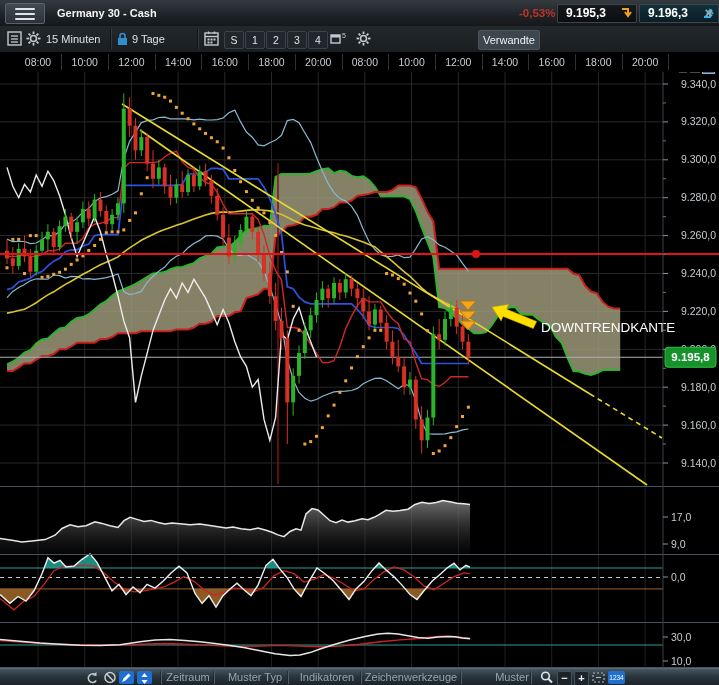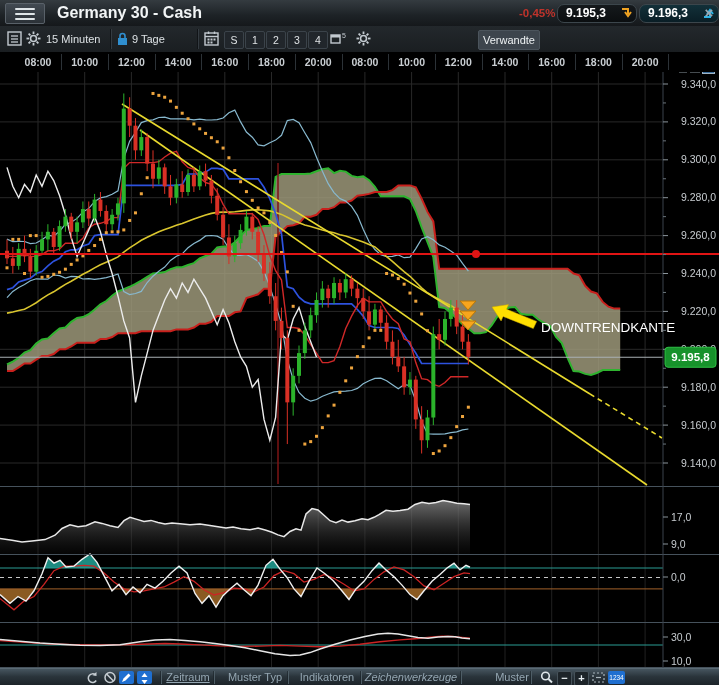--- a/index.html
+++ b/index.html
@@ -5,45 +5,45 @@
   html,body{margin:0;padding:0;background:#000;}
   #window{position:relative;width:719px;height:685px;background:#000;overflow:hidden;
     font-family:"Liberation Sans","DejaVu Sans",sans-serif;-webkit-font-smoothing:antialiased;}
   
   #titlebar{position:absolute;left:0;top:0;width:719px;height:26px;
     background:linear-gradient(#343b40,#1d2226 60%,#15181b);border-bottom:1px solid #0b0d0e;}
   #menu-box{position:absolute;left:5px;top:3px;width:38px;height:19px;border:1px solid #596169;
     border-radius:2px;background:linear-gradient(#424a52,#2b3137);}
   #menu-box i{position:absolute;left:9px;width:20px;height:2px;background:#dfe5e8;border-radius:1px;}
   #page-title{position:absolute;left:57px;top:0;height:26px;line-height:26px;color:#f2f5f6;
-    font-size:16px;font-weight:bold;}
+    font-size:11px;font-weight:bold;}
   #change-pct{position:absolute;left:519px;top:0;height:26px;line-height:26px;color:#c0332b;
     font-size:11.5px;font-weight:bold;}
-  .price-btn{position:absolute;top:4px;height:17px;border:1px solid #3c464c;border-radius:7px;
+  .price-btn{position:absolute;top:4px;height:17px;border:1px solid #3c464c;border-radius:1px;
     color:#fff;font-size:12px;font-weight:bold;line-height:17px;text-align:left;padding:0 18px 0 8px;}
   #sell-btn{left:557px;width:52px;background:linear-gradient(#15191c,#0b0e10);}
   #buy-btn{left:639px;width:52px;background:linear-gradient(#123039,#0a1e26);}
   .price-arrow{position:absolute;right:4px;top:2px;width:12px;height:12px;}
   #close-x{position:absolute;left:701px;top:3px;width:16px;height:20px;color:#9aa9b3;font-size:15px;
     line-height:20px;text-align:center;font-weight:bold;}
   
   #toolbar{position:absolute;left:0;top:26px;width:719px;height:26px;
     background:linear-gradient(#23282c,#1a1e21);border-bottom:1px solid #32393f;}
   .tb-ico{position:absolute;top:5px;}
   .tb-sep{position:absolute;top:3px;width:1px;height:20px;background:#111417;border-right:1px solid #343b41;}
   .tb-label{position:absolute;top:0;height:26px;line-height:26px;color:#dde2e5;font-size:11px;}
   .preset-btn{position:absolute;top:5px;width:18px;height:16px;background:#21262b;border:1px solid #3b434a;
     color:#dfe3e5;font-size:10.5px;line-height:16px;text-align:center;border-radius:2px;}
   #related-btn{position:absolute;left:478px;top:4px;width:60px;height:18px;background:#3d454d;
     border:1px solid #4b545c;border-radius:2px;color:#eef2f4;font-size:11px;line-height:18px;text-align:center;}
   .win-ico{position:absolute;}
   
   #time-axis{position:absolute;left:0;top:52px;width:719px;height:20px;background:#000;}
   .time-label{position:absolute;top:0;height:20px;line-height:20px;color:#c9ced2;font-size:10.5px;
-    transform:translateX(-50%);font-weight:bold;}
+    transform:translateX(-50%);}
   .time-sep{position:absolute;top:2px;width:1px;height:16px;background:#2c3237;}
   
   #main-chart{position:absolute;left:0;top:72px;}
   #panels{position:absolute;left:0;top:486px;}
   
   #bottombar{position:absolute;left:0;top:668px;width:719px;height:17px;
     background:linear-gradient(#46555f,#2a343b 45%,#1b2227);border-top:1px solid #5a6a74;}
   .bb-menu{position:absolute;top:0;height:17px;line-height:17px;color:#94a6b2;font-size:11px;transform:translateX(-50%);}
   .bb-sep{position:absolute;top:2px;width:1px;height:13px;background:#19212699;border-right:1px solid #4e5d66;}
   .bb-blue{position:absolute;top:2px;width:15px;height:13px;background:#1f6fd0;border-radius:2px;}
@@ -55,21 +55,21 @@
 
 <div id="window">
 
   <div id="titlebar">
     <div id="menu-box">
       <i style="top:4px"></i>
       <i style="top:9px"></i>
       <i style="top:14px"></i>
     </div>
     <div id="page-title">Germany 30 - Cash</div>
-    <div id="change-pct">-0,45%</div>
+    <div id="change-pct">-0,53%</div>
     <div id="sell-btn" class="price-btn">
       <span>9.195,3</span>
       <svg class="price-arrow" viewBox="0 0 12 12">
         <path d="M2 2 L8 2 L8 7 M5 5 L8 9 L11 5" fill="none" stroke="#f0a322" stroke-width="2"></path>
       </svg>
     </div>
     <div id="buy-btn" class="price-btn">
       <span>9.196,3</span>
       <svg class="price-arrow" viewBox="0 0 12 12">
         <path d="M2 10 L8 10 L8 5 M5 7 L8 3 L11 7" fill="none" stroke="#2bb5e8" stroke-width="2"></path>
@@ -604,24 +604,24 @@
           <path d="M3 10 L4.5 6.5 L9.5 1.5 L11.5 3.5 L6.5 8.5 Z" fill="#fff"></path>
         </svg>
     </div>
     <div class="bb-blue" style="left:137px">
       <svg width="15" height="13">
           <path d="M7.5 1 L10.5 5 L4.5 5 Z" fill="#fff"></path>
           <path d="M7.5 12 L10.5 8 L4.5 8 Z" fill="#fff"></path>
         </svg>
     </div>
     <div id="bb-menus">
-        <div class="bb-menu" style="left: 188px; text-decoration: underline;">Zeitraum</div>
+        <div class="bb-menu" style="left: 188px;">Zeitraum</div>
         <div class="bb-menu" style="left: 255px;">Muster Typ</div>
         <div class="bb-menu" style="left: 327px;">Indikatoren</div>
-        <div class="bb-menu" style="left: 411px; font-style: italic;">Zeichenwerkzeuge</div>
+        <div class="bb-menu" style="left: 411px;">Zeichenwerkzeuge</div>
         <div class="bb-menu" style="left: 512px;">Muster</div>
         <div class="bb-sep" style="left: 160px;"></div>
         <div class="bb-sep" style="left: 213px;"></div>
         <div class="bb-sep" style="left: 287px;"></div>
         <div class="bb-sep" style="left: 360px;"></div>
         <div class="bb-sep" style="left: 460px;"></div>
         <div class="bb-sep" style="left: 530px;"></div>
       </div>
     <svg style="position:absolute;left:540px;top:2px" width="14" height="13">
       <circle cx="5.5" cy="5" r="3.8" fill="none" stroke="#dfe6ea" stroke-width="1.6"></circle>

